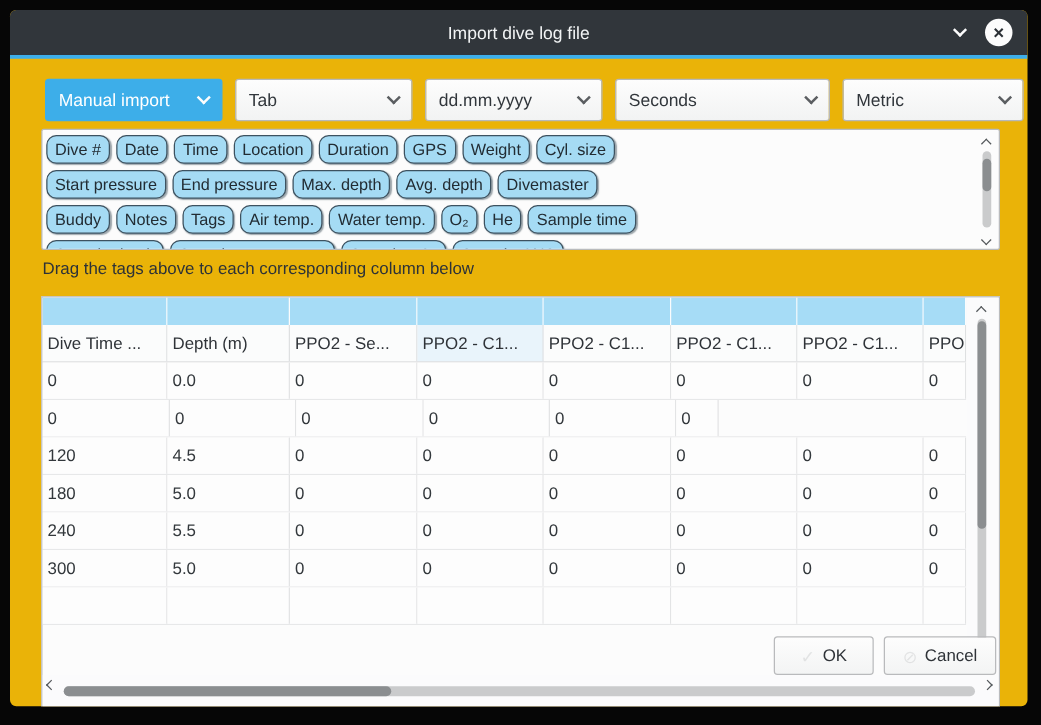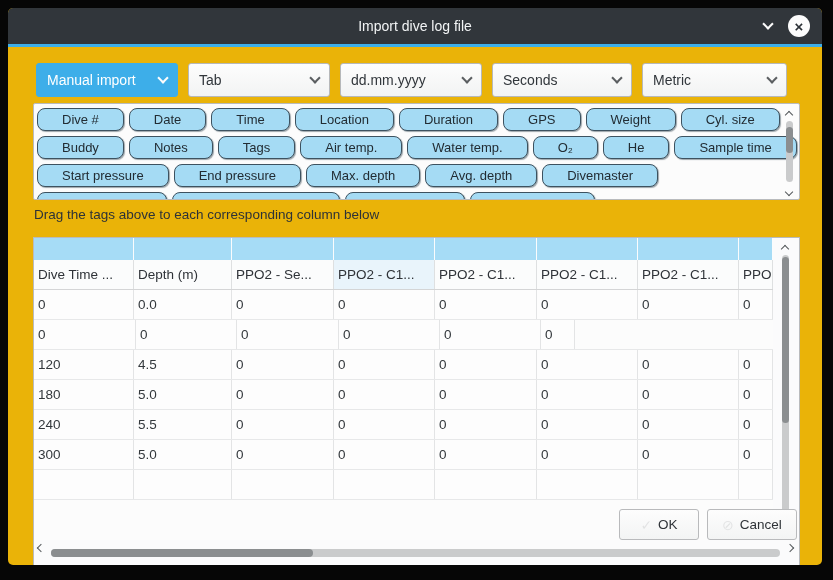--- a/index.html
+++ b/index.html
@@ -22,27 +22,27 @@
     color:#2b3035; font-size:15px; font-weight:bold; display:flex; align-items:center;
     justify-content:center; line-height:1; cursor:default; }
   .accent { height:3px; background:#3daee9; }
   
   .combo-row { position:absolute; left:28px; top:55px; display:flex; gap:10px; }
   .combo { height:30px; border:1px solid #b6b8ba; border-radius:3px;
     background:linear-gradient(#fdfdfd,#f2f3f3); color:#31363b; font-size:14px;
     display:flex; align-items:center; justify-content:space-between; padding:16px 10px; }
   .combo .lbl { white-space:nowrap; }
   .combo.primary { background:#3daee9; border-color:#3daee9; color:#ffffff; }
-  .c0{width:142px}.c1{width:142px}.c2{width:142px}.c3{width:140px}.c4{width:145px}
+  .c0{width:142px}.c1{width:142px}.c2{width:142px}.c3{width:172px}.c4{width:145px}
   
   .tagbox { position:absolute; left:25px; top:95px; width:767px; height:97px;
     background:#fcfcfc; border:1px solid #b9bbbd; border-radius:2px; overflow:hidden; }
   .tag-list { padding:4px 24px 0 3px; }
   .tag-row { display:flex; gap:5px; margin-bottom:5px; flex-wrap:nowrap; }
-  .tag { height:23px; line-height:21px; padding:0 24px; background:#a5dbf4;
+  .tag { height:23px; line-height:21px; padding:0 6px; background:#a5dbf4;
     border:1px solid #3d5260; border-radius:8px; color:#222c33; font-size:13px;
     white-space:nowrap; box-shadow:1px 1px 1px rgba(40,60,70,.45); }
   .vscroll { position:absolute; right:1px; top:2px; bottom:2px; width:16px; }
   .vscroll .btn-up { position:absolute; top:2px; left:4px; }
   .vscroll .btn-dn { position:absolute; bottom:2px; left:4px; }
   .vtrack { position:absolute; left:4px; top:15px; bottom:15px; width:7px;
     background:#cacbcc; border-radius:4px; }
   .vthumb { position:absolute; left:0; width:7px; background:#8b8e90; border-radius:4px; }
   .tagbox .vthumb { top:6px; height:42%; }
   
@@ -126,35 +126,35 @@
           <div class="tag">Dive #</div>
           <div class="tag">Date</div>
           <div class="tag">Time</div>
           <div class="tag">Location</div>
           <div class="tag">Duration</div>
           <div class="tag">GPS</div>
           <div class="tag">Weight</div>
           <div class="tag">Cyl. size</div>
         </div>
         <div class="tag-row">
+          <div class="tag">Start pressure</div>
+          <div class="tag">End pressure</div>
+          <div class="tag">Max. depth</div>
+          <div class="tag">Avg. depth</div>
+          <div class="tag">Divemaster</div>
+        </div>
+        <div class="tag-row">
           <div class="tag">Buddy</div>
           <div class="tag">Notes</div>
           <div class="tag">Tags</div>
           <div class="tag">Air temp.</div>
           <div class="tag">Water temp.</div>
           <div class="tag">O₂</div>
           <div class="tag">He</div>
           <div class="tag">Sample time</div>
-        </div>
-        <div class="tag-row">
-          <div class="tag">Start pressure</div>
-          <div class="tag">End pressure</div>
-          <div class="tag">Max. depth</div>
-          <div class="tag">Avg. depth</div>
-          <div class="tag">Divemaster</div>
         </div>
         <div class="tag-row">
           <div class="tag">Sample depth</div>
           <div class="tag">Sample temperature</div>
           <div class="tag">Sample pO₂</div>
           <div class="tag">Sample CNS</div>
         </div>
       </div>
     <div class="vscroll">
       <span class="chev sm up btn-up"></span>

